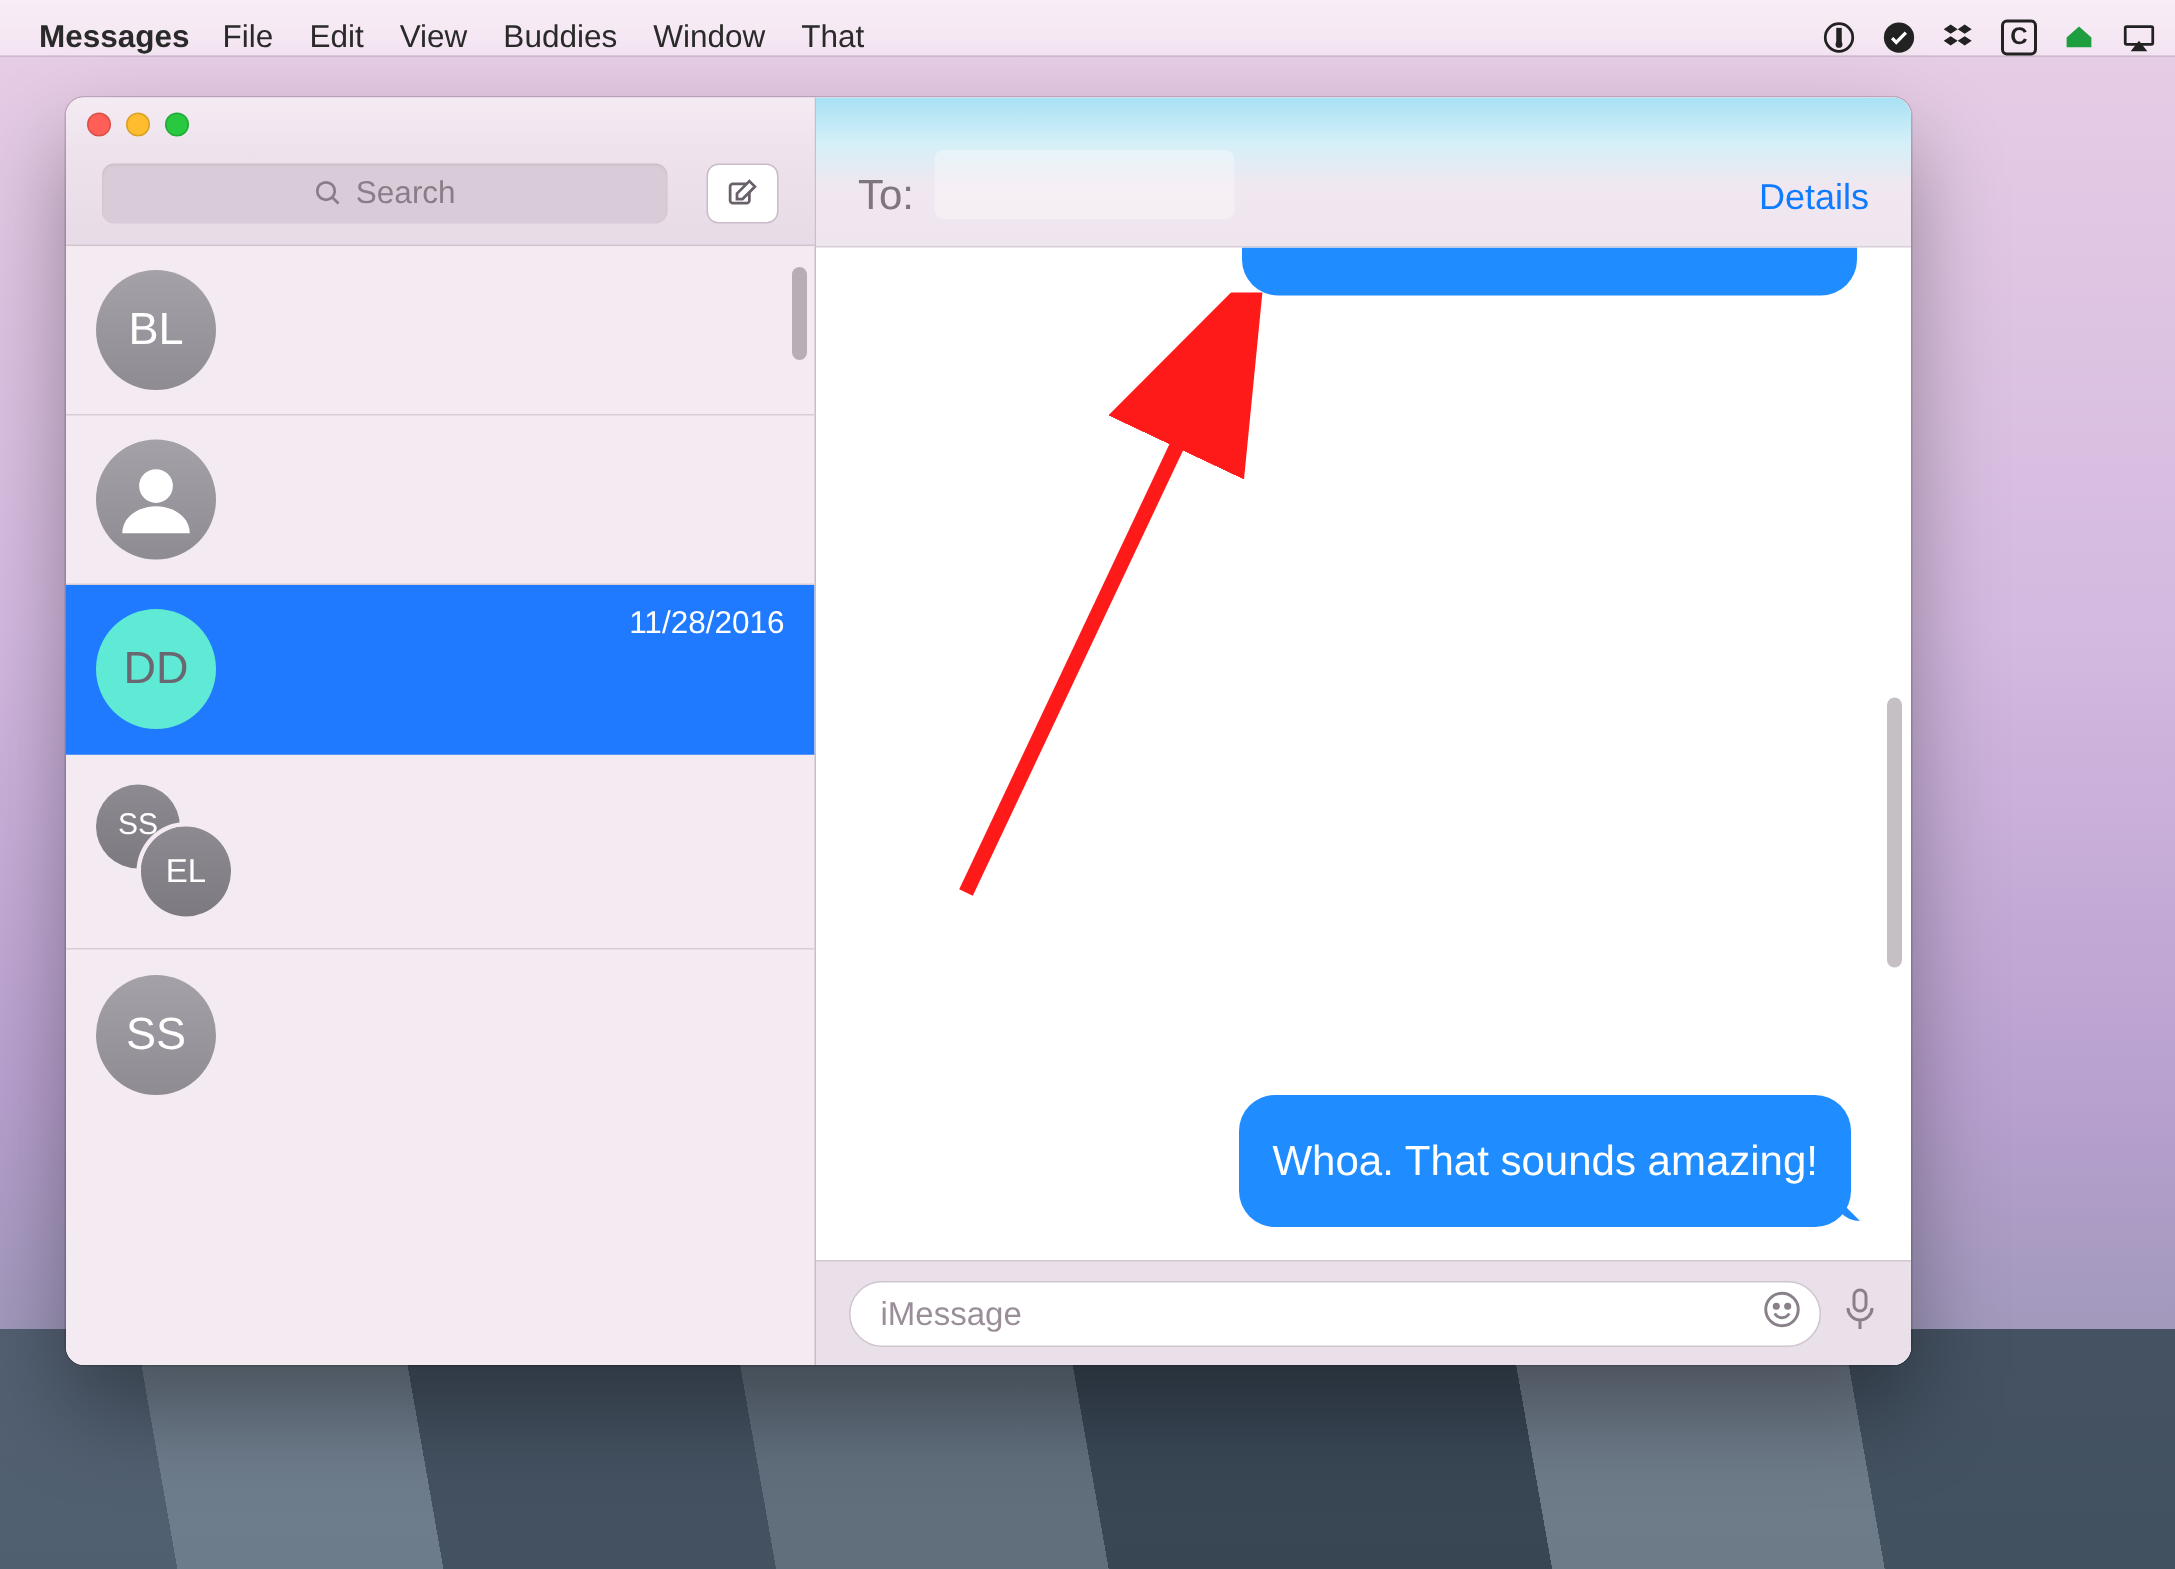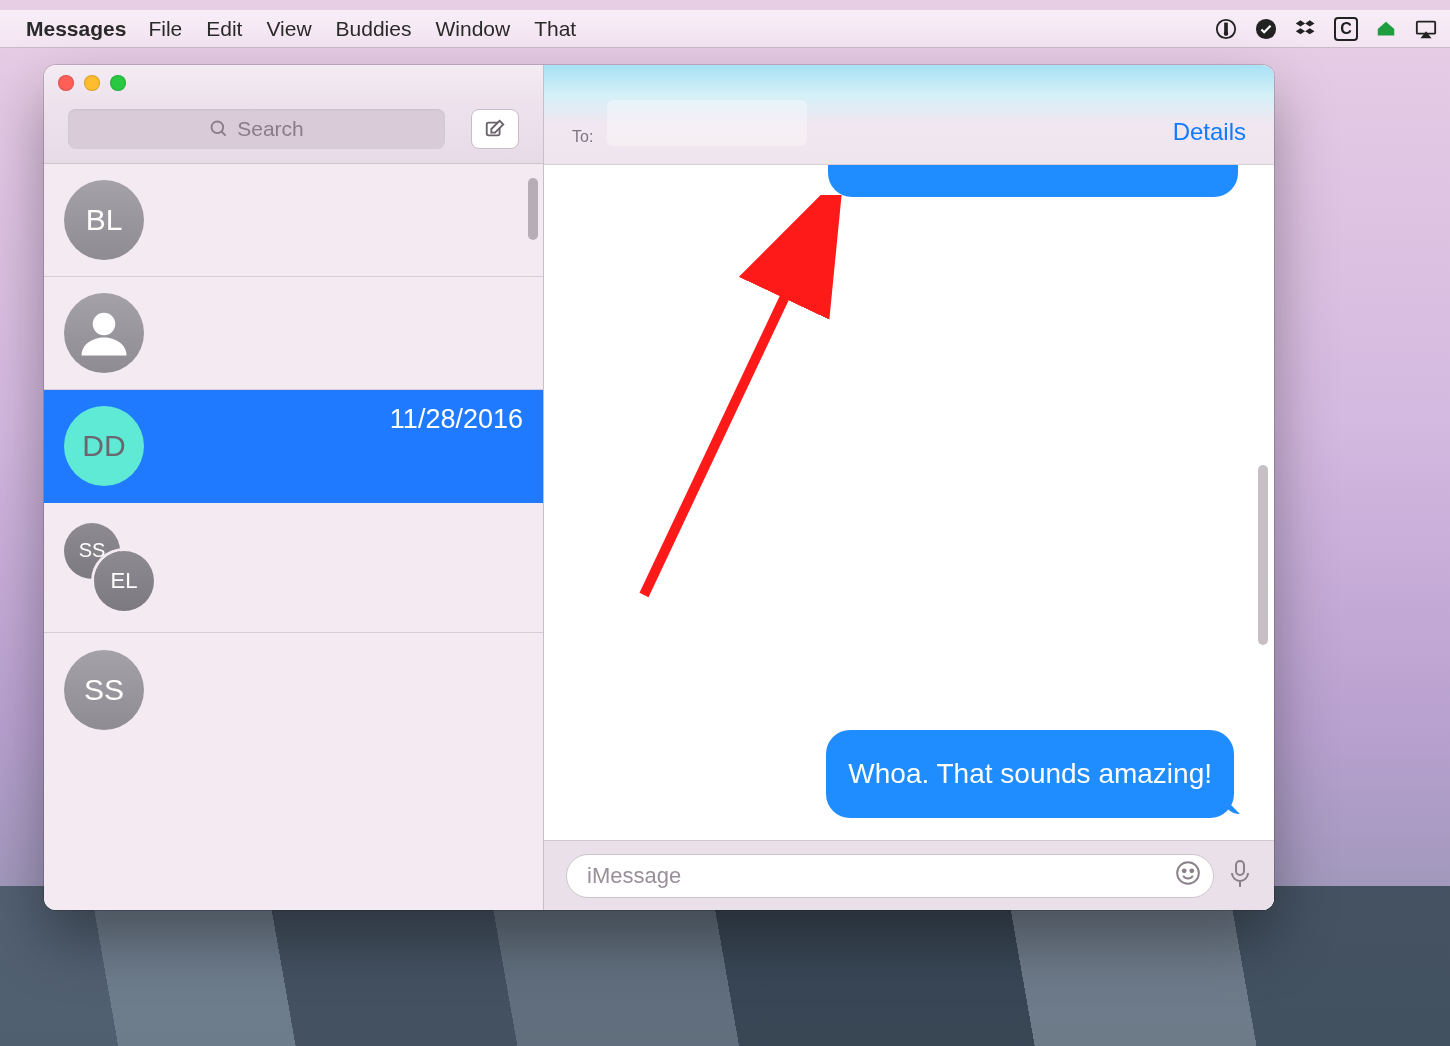--- a/index.html
+++ b/index.html
@@ -14,21 +14,21 @@
     background:
       linear-gradient(80deg, #4a5a6a 0 8%, #6a7a88 8% 20%, #3b4a58 20% 35%, #5c6b78 35% 50%, #2f3e4b 50% 70%, #6a7885 70% 85%, #3a4a58 85% 100%);
     opacity:.9;
   }
 
   
   .menubar {
     position:absolute; top:0; left:0; right:0; height:38px;
     background: linear-gradient(#f8eef7, #f3e4f1);
     border-bottom:1px solid #cdb9cc;
-    display:flex; align-items:center; padding:0 12px; font-size:21px; color:#2a2a2a;margin-top:10px;
+    display:flex; align-items:flex-end; padding:0 12px; font-size:21px; color:#2a2a2a;
   }
   .menubar .apple { font-size:22px; margin-right:14px; }
   .menubar .app { font-weight:700; margin-right:22px; }
   .menubar .mitem { margin-right:24px; cursor:default; }
   .menubar .right { margin-left:auto; display:flex; align-items:center; gap:16px; }
   .menubar .ricon { width:24px; height:24px; display:flex; align-items:center; justify-content:center; color:#222; }
   .menubar .ricon svg { width:22px; height:22px; }
 
   
   .window {
@@ -50,33 +50,33 @@
   .searchwrap .sicon{margin-right:8px; display:flex;}
   .composebtn { width:48px; height:40px; background:#fff; border:1px solid #c9bcc8; border-radius:8px; display:flex; align-items:center; justify-content:center; }
   .composebtn svg{width:22px;height:22px;color:#6a6069}
 
   .convlist { flex:1; overflow:hidden; position:relative; }
   .conv { height:113px; border-bottom:1px solid #d8cdd7; display:flex; align-items:center; padding:0 20px; gap:18px; position:relative; }
   .conv.selected { background:#1f7aff; color:#fff; border-bottom-color:#1f7aff; }
   .conv .avatar { width:80px; height:80px; border-radius:50%; background:linear-gradient(#a5a1a8,#8f8b92); color:#fff; display:flex; align-items:center; justify-content:center; font-size:30px; font-weight:500; flex-shrink:0;text-align:center; }
   .conv.selected .avatar { background:#5eead4; color:#6b6770; }
   .conv .avatar.person svg{width:54px;height:54px;fill:#fff}
-  .conv .date { position:absolute; top:14px; right:20px; font-size:27px; color:#fff; }
+  .conv .date { position:absolute; top:14px; right:20px; font-size:21px; color:#fff; }
   .conv.group { height:130px; }
   .groupav { position:relative; width:90px; height:90px; flex-shrink:0; }
   .groupav .gav { position:absolute; border-radius:50%; background:linear-gradient(#8e8a91,#7d7980); color:#fff; display:flex; align-items:center; justify-content:center; font-weight:500; box-shadow:0 0 0 3px #f3eaf2; }
   .groupav .gav.a{width:56px;height:56px;left:0;top:0;font-size:20px}
   .groupav .gav.b{width:60px;height:60px;left:30px;top:28px;font-size:22px}
 
   .sb-scroll { position:absolute; right:5px; top:14px; width:10px; height:62px; background:#b7adb6; border-radius:6px; }
 
   
   .main { flex:1; display:flex; flex-direction:column; background:#fff; position:relative; }
   .mainhdr { height:100px; background:linear-gradient(180deg,#a8e1f5 0%, #d4f0f8 30%, #f1e7f0 60%, #efe5ee 100%); border-bottom:1px solid #d7cdd6; display:flex; align-items:flex-end; padding:0 28px 18px 28px; }
-  .mainhdr .to { font-size:16px; color:#7e7580; }
+  .mainhdr .to { font-size:28px; color:#7e7580; }
   .mainhdr .recipbox { margin-left:14px; width:200px; height:46px; background:rgba(255,255,255,.35); border-radius:6px; }
   .mainhdr .details { margin-left:auto; color:#0f7bff; font-size:24px; cursor:default; }
 
   .thread { flex:1; position:relative; overflow:hidden; }
   .bubble { position:absolute; background:#1f8cff; color:#fff; font-size:28px; padding:28px 22px; border-radius:24px; max-width:430px; }
   .bubble.top { top:0; right:36px; width:410px; height:28px; border-top-left-radius:0; border-top-right-radius:0; padding-top:4px; }
   .bubble.bottom { bottom:22px; right:40px; }
   .bubble.bottom::after{content:"";position:absolute;right:-6px;bottom:4px;width:18px;height:18px;background:#1f8cff;border-bottom-left-radius:18px;clip-path:polygon(0 0,100% 100%,0 100%);} 
 
   .thread-scroll{position:absolute;right:6px;top:300px;width:10px;height:180px;background:#c6c0c5;border-radius:6px}

